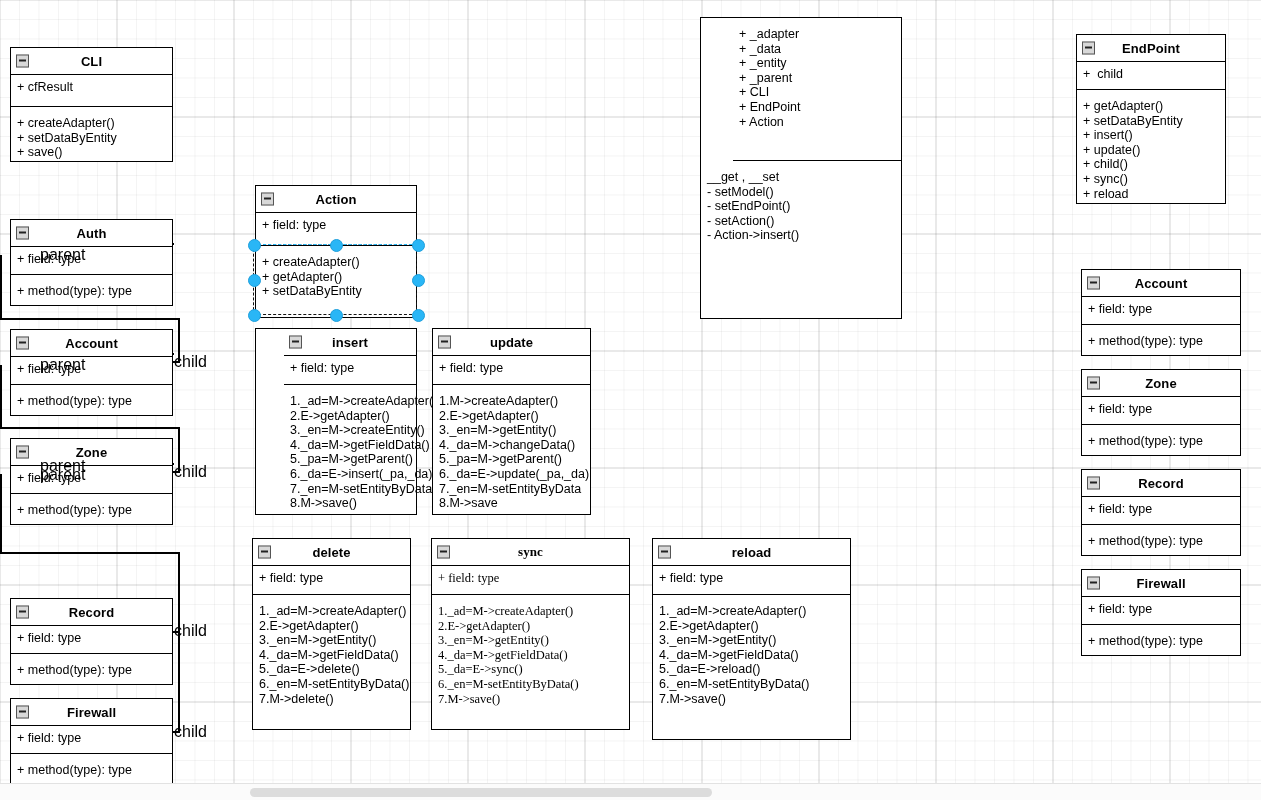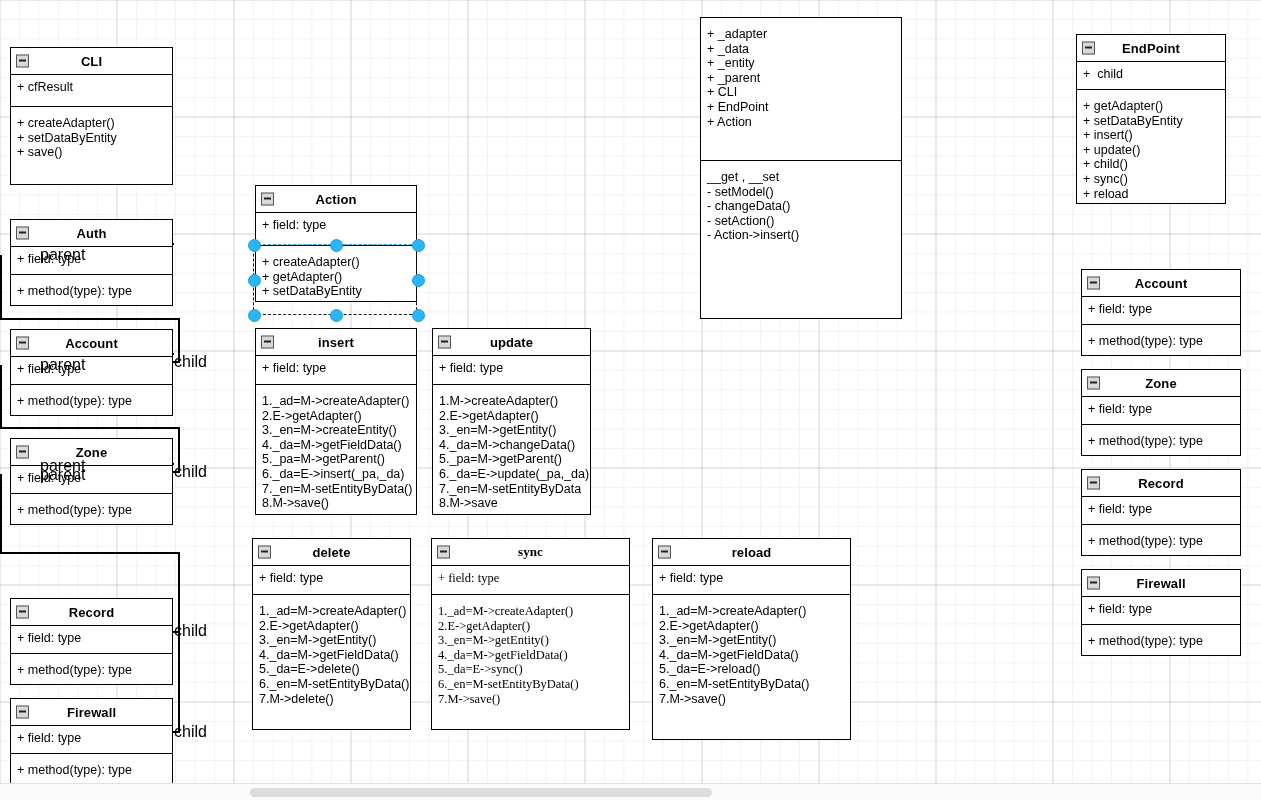--- a/index.html
+++ b/index.html
@@ -182,49 +182,49 @@
 
   <div class="conn-label" style="left:12px; top:246px;">parent</div>
   <div class="conn-label" style="left:12px; top:356px;">parent</div>
   <div class="conn-label" style="left:146px; top:353px;">child</div>
   <div class="conn-label" style="left:12px; top:457px;">parent</div>
   <div class="conn-label" style="left:12px; top:466px;">parent</div>
   <div class="conn-label" style="left:146px; top:463px;">child</div>
   <div class="conn-label" style="left:146px; top:622px;">child</div>
   <div class="conn-label" style="left:146px; top:723px;">child</div>
 
-  <div class="uml" style="left:10px; top:47px; width:163px; height:138px;">
+  <div class="uml" style="left:10px; top:47px; width:163px; height:115px;">
     <div class="title-row">
       <span class="collapse-icon"></span>
       <span class="title-text">CLI</span>
     </div>
     <div class="section bordered" style="height:32px;">
       <div class="row">+ cfResult</div>
     </div>
     <div class="section pad-top">
       <div class="row">+ createAdapter()</div>
       <div class="row">+ setDataByEntity</div>
       <div class="row">+ save()</div>
     </div>
   </div>
 
   <div class="uml" style="left:700px; top:17px; width:202px; height:302px;">
-    <div class="section bordered pad-top" style="height:143px;">
+    <div class="section bordered pad-top" style="height:143px;margin-left:32px;">
       <div class="row">+ _adapter</div>
       <div class="row">+ _data</div>
       <div class="row">+ _entity</div>
       <div class="row">+ _parent</div>
       <div class="row">+ CLI</div>
       <div class="row">+ EndPoint</div>
       <div class="row">+ Action</div>
     </div>
     <div class="section pad-top">
       <div class="row">__get , __set</div>
       <div class="row">- setModel()</div>
-      <div class="row">- changeData()</div>
+      <div class="row">- setEndPoint()</div>
       <div class="row">- setAction()</div>
       <div class="row">- Action-&gt;insert()</div>
     </div>
   </div>
 
   <div class="uml" style="left:1076px; top:34px; width:150px; height:170px;">
     <div class="title-row">
       <span class="collapse-icon"></span>
       <span class="title-text">EndPoint</span>
     </div>
@@ -235,21 +235,21 @@
       <div class="row">+ getAdapter()</div>
       <div class="row">+ setDataByEntity</div>
       <div class="row">+ insert()</div>
       <div class="row">+ update()</div>
       <div class="row">+ child()</div>
       <div class="row">+ sync()</div>
       <div class="row">+ reload</div>
     </div>
   </div>
 
-  <div class="uml" style="left:255px; top:185px; width:162px; height:117px;">
+  <div class="uml" style="left:255px; top:185px; width:162px; height:133px;">
     <div class="title-row">
       <span class="collapse-icon"></span>
       <span class="title-text">Action</span>
     </div>
     <div class="section bordered" style="height:33px;">
       <div class="row">+ field: type</div>
     </div>
     <div class="section pad-top">
       <div class="row">+ createAdapter()</div>
       <div class="row">+ getAdapter()</div>
@@ -326,21 +326,21 @@
       <span class="title-text">Firewall</span>
     </div>
     <div class="section bordered" style="height:28px;">
       <div class="row">+ field: type</div>
     </div>
     <div class="section pad-top">
       <div class="row">+ method(type): type</div>
     </div>
   </div>
 
-  <div class="uml" style="left:255px; top:328px; width:162px; height:187px;">
+  <div class="uml" style="left:255px; top:328px; width:162px; height:187px;padding-left:28px;">
     <div class="title-row">
       <span class="collapse-icon"></span>
       <span class="title-text">insert</span>
     </div>
     <div class="section bordered" style="height:29px;">
       <div class="row">+ field: type</div>
     </div>
     <div class="section pad-top">
       <div class="row">1._ad=M-&gt;createAdapter()</div>
       <div class="row">2.E-&gt;getAdapter()</div>

